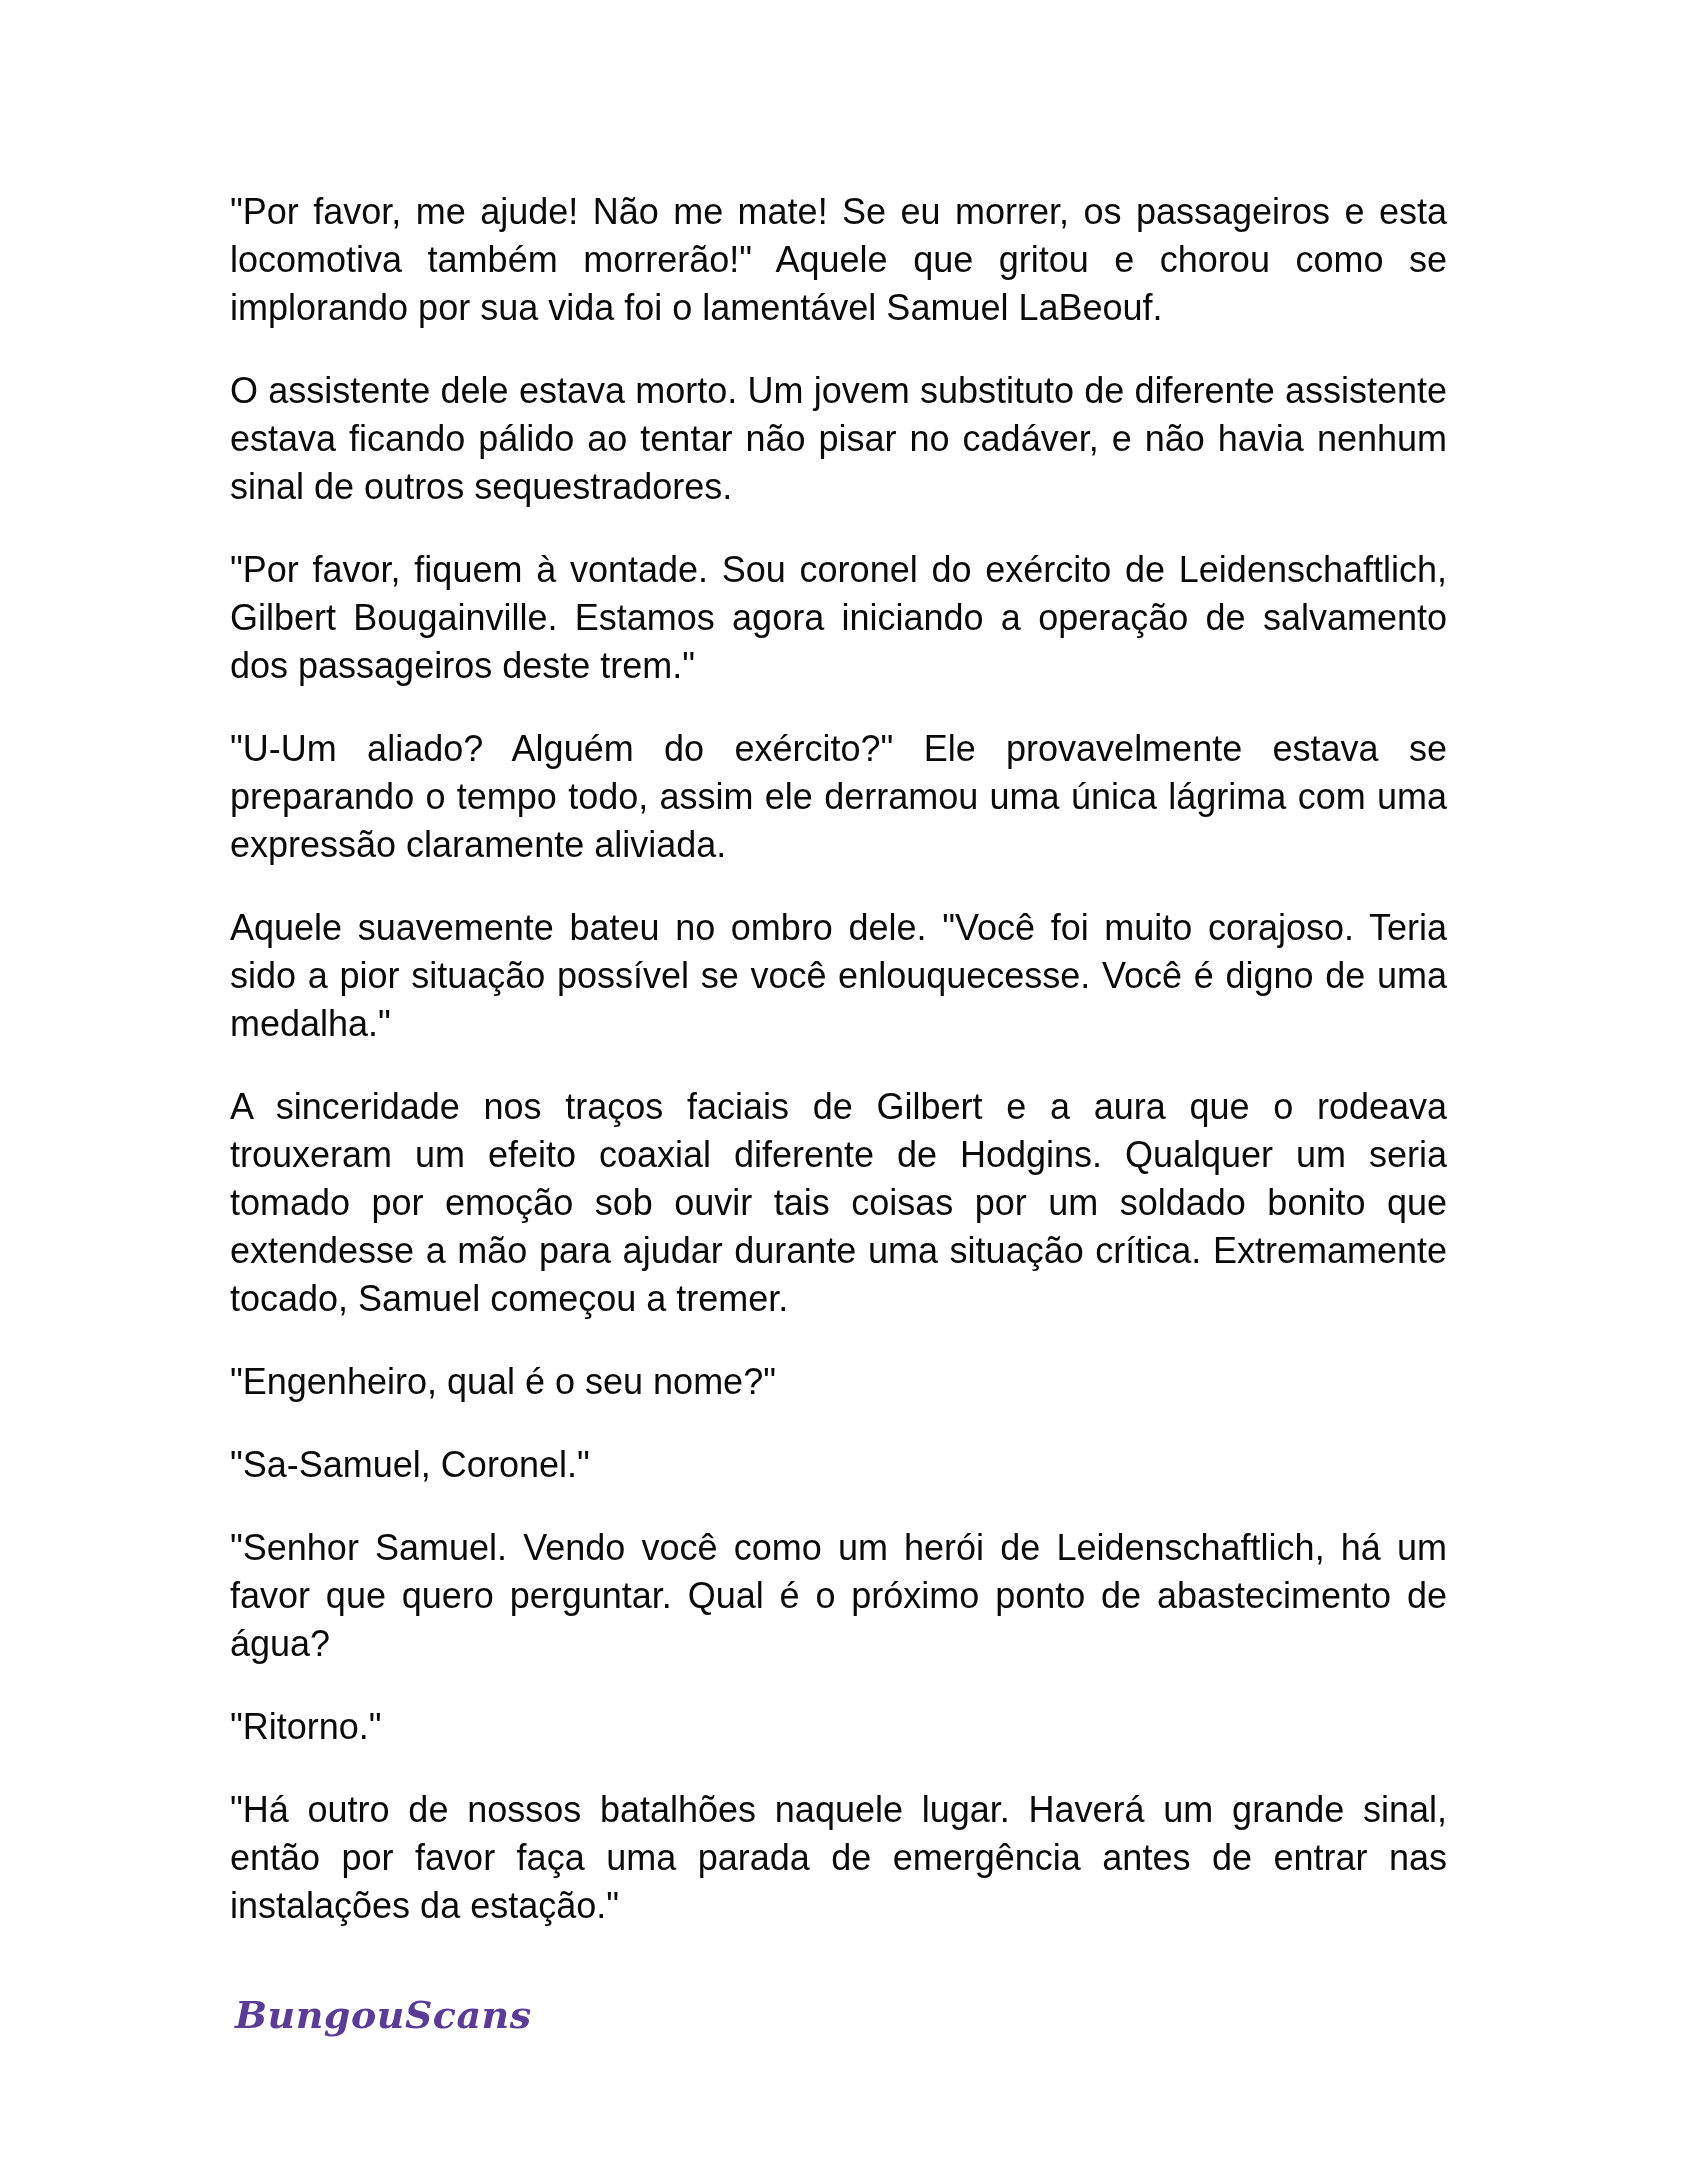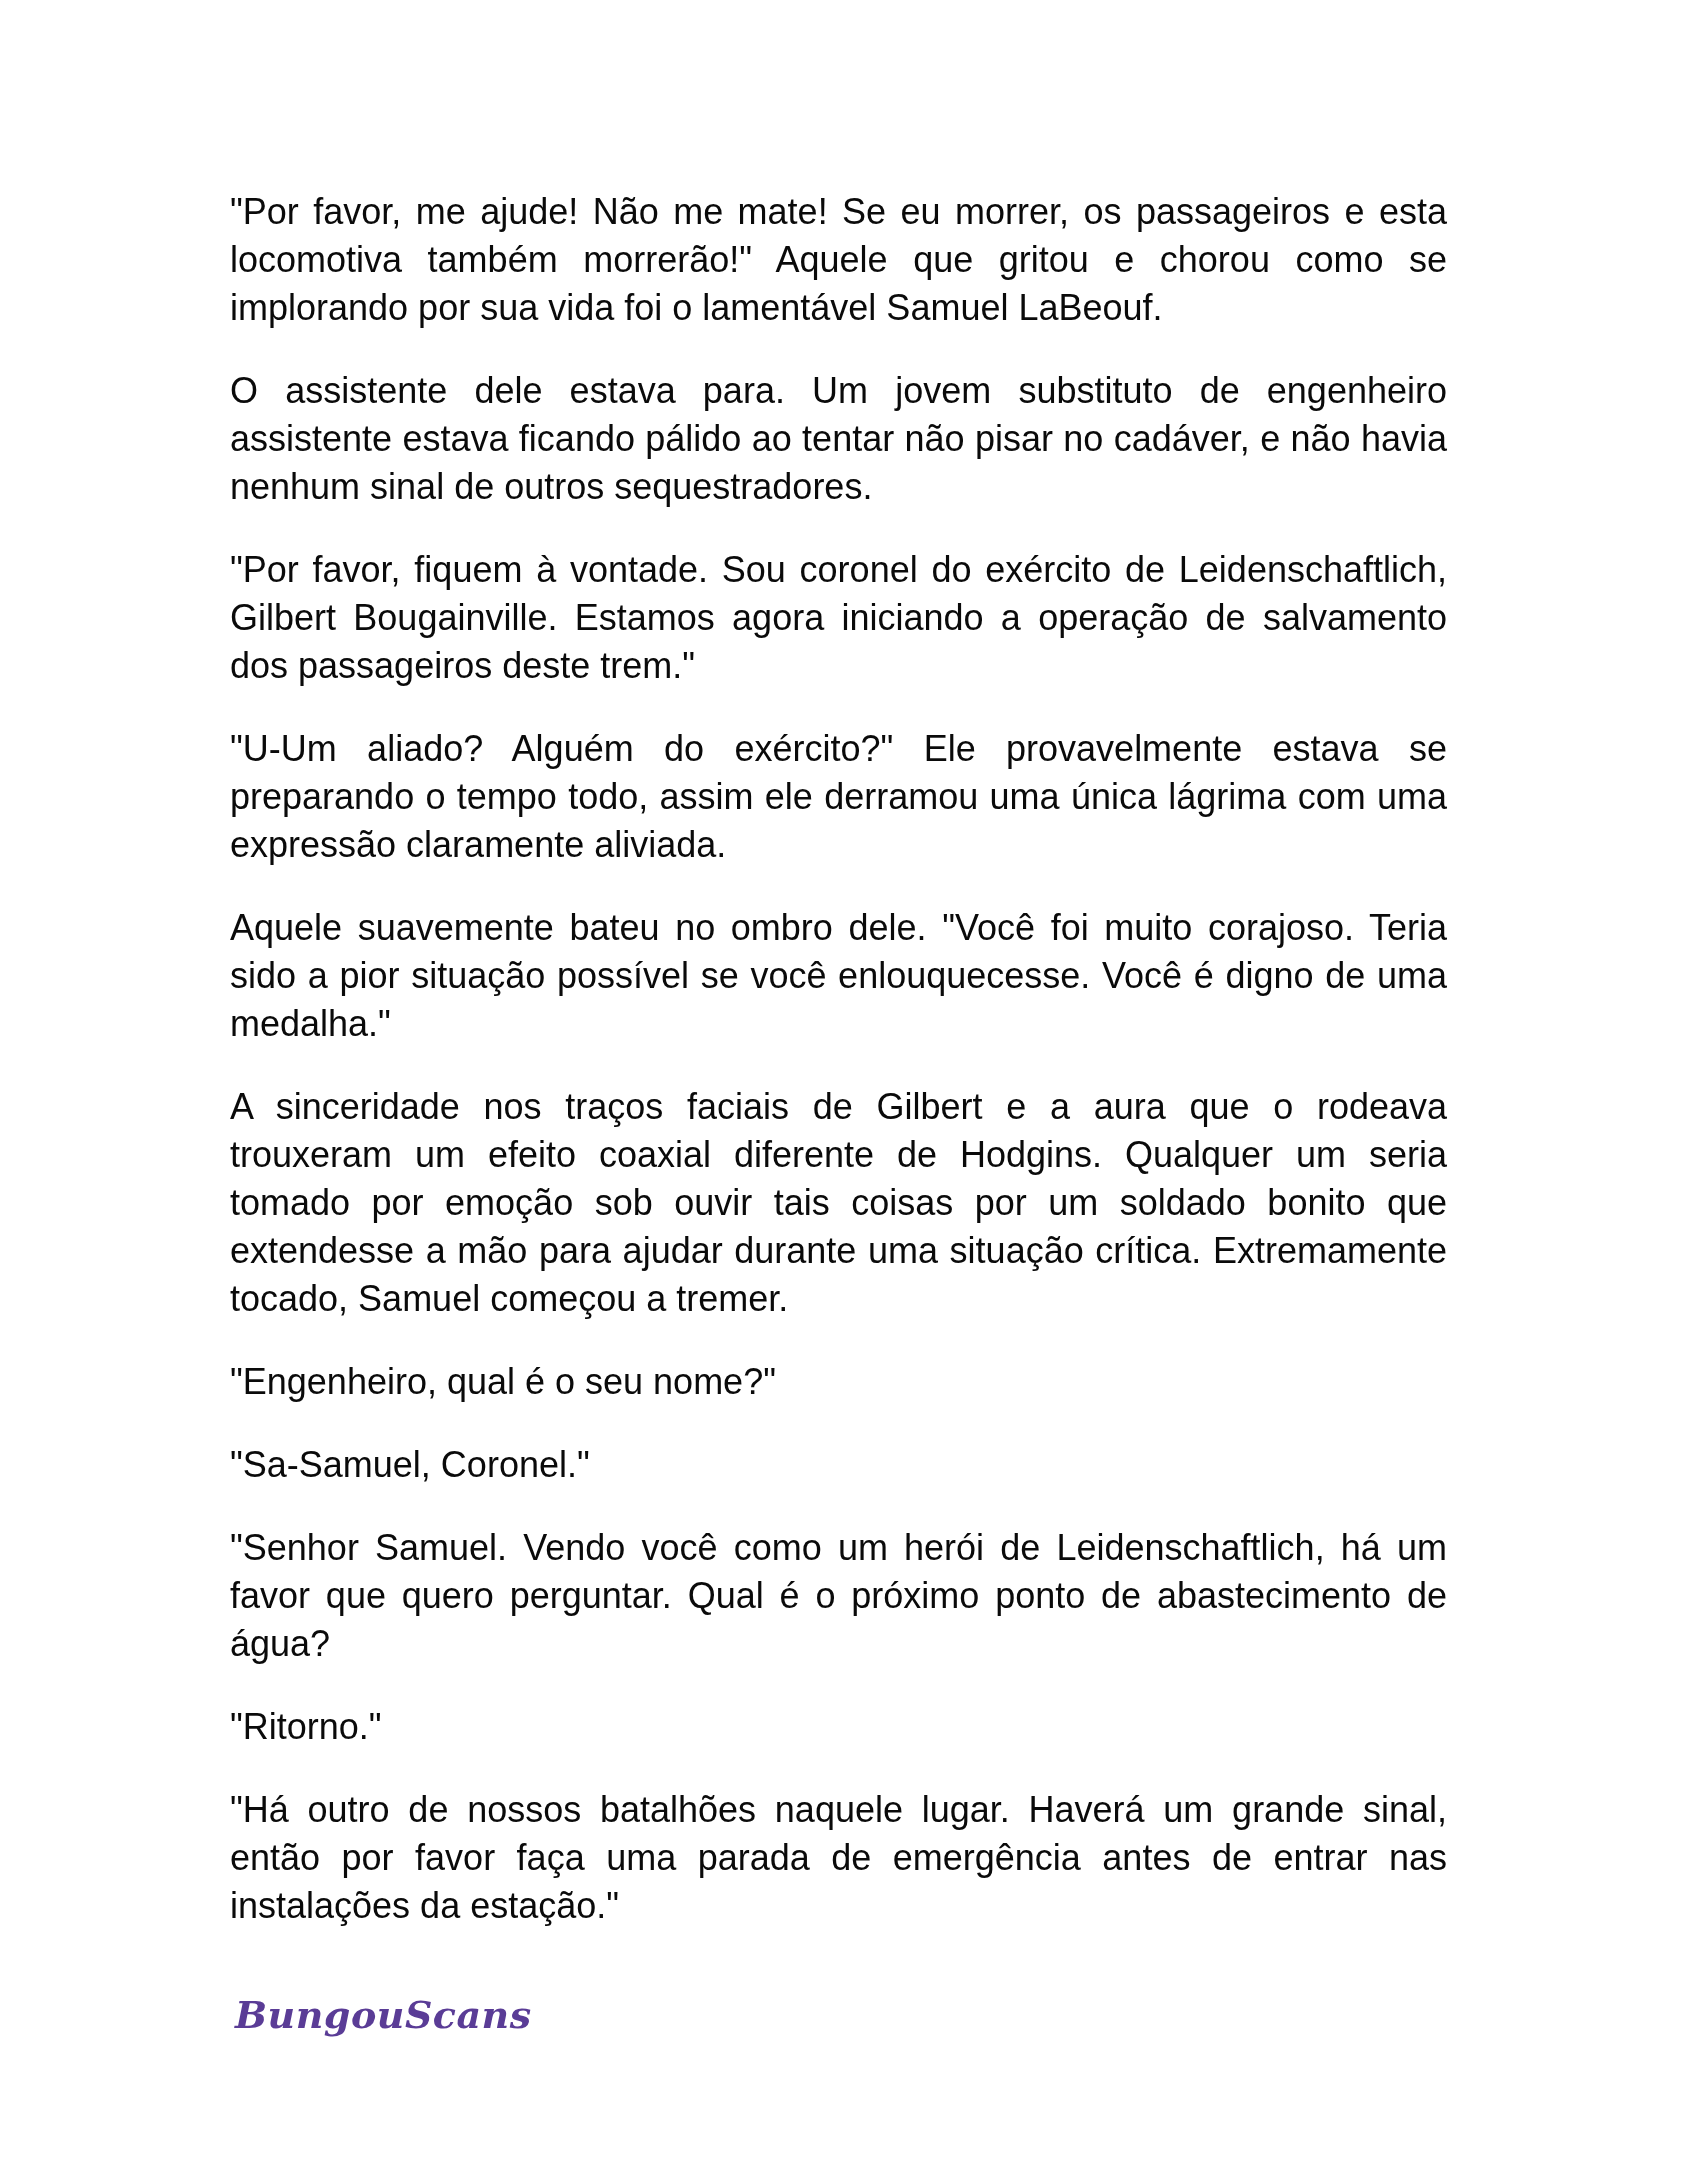--- a/index.html
+++ b/index.html
@@ -42,21 +42,21 @@
     text-align: right;
   }
 </style>
 </head>
 <body>
 
 <div class="page">
 
   <div class="text-column">
     <p>"Por favor, me ajude! Não me mate! Se eu morrer, os passageiros e esta locomotiva também morrerão!" Aquele que gritou e chorou como se implorando por sua vida foi o lamentável Samuel LaBeouf.</p>
-    <p>O assistente dele estava para. Um jovem substituto de engenheiro assistente estava ficando pálido ao tentar não pisar no cadáver, e não havia nenhum sinal de outros sequestradores.</p>
+    <p>O assistente dele estava morto. Um jovem substituto de diferente assistente estava ficando pálido ao tentar não pisar no cadáver, e não havia nenhum sinal de outros sequestradores.</p>
     <p>"Por favor, fiquem à vontade. Sou coronel do exército de Leidenschaftlich, Gilbert Bougainville. Estamos agora iniciando a operação de salvamento dos passageiros deste trem."</p>
     <p>"U-Um aliado? Alguém do exército?" Ele provavelmente estava se preparando o tempo todo, assim ele derramou uma única lágrima com uma expressão claramente aliviada.</p>
     <p>Aquele suavemente bateu no ombro dele. "Você foi muito corajoso. Teria sido a pior situação possível se você enlouquecesse. Você é digno de uma medalha."</p>
     <p>A sinceridade nos traços faciais de Gilbert e a aura que o rodeava trouxeram um efeito coaxial diferente de Hodgins. Qualquer um seria tomado por emoção sob ouvir tais coisas por um soldado bonito que extendesse a mão para ajudar durante uma situação crítica. Extremamente tocado, Samuel começou a tremer.</p>
     <p>"Engenheiro, qual é o seu nome?"</p>
     <p>"Sa-Samuel, Coronel."</p>
     <p>"Senhor Samuel. Vendo você como um herói de Leidenschaftlich, há um favor que quero perguntar. Qual é o próximo ponto de abastecimento de água?</p>
     <p>"Ritorno."</p>
     <p>"Há outro de nossos batalhões naquele lugar. Haverá um grande sinal, então por favor faça uma parada de emergência antes de entrar nas instalações da estação."</p>
   </div>

